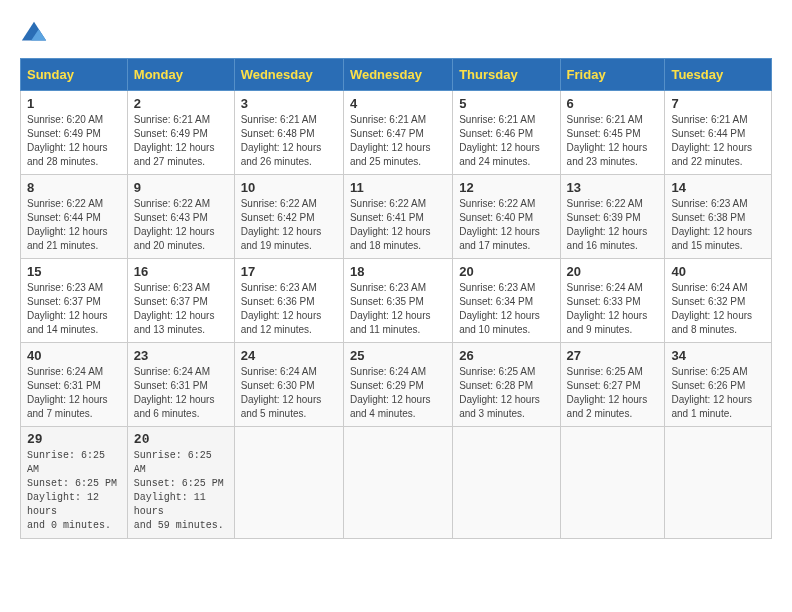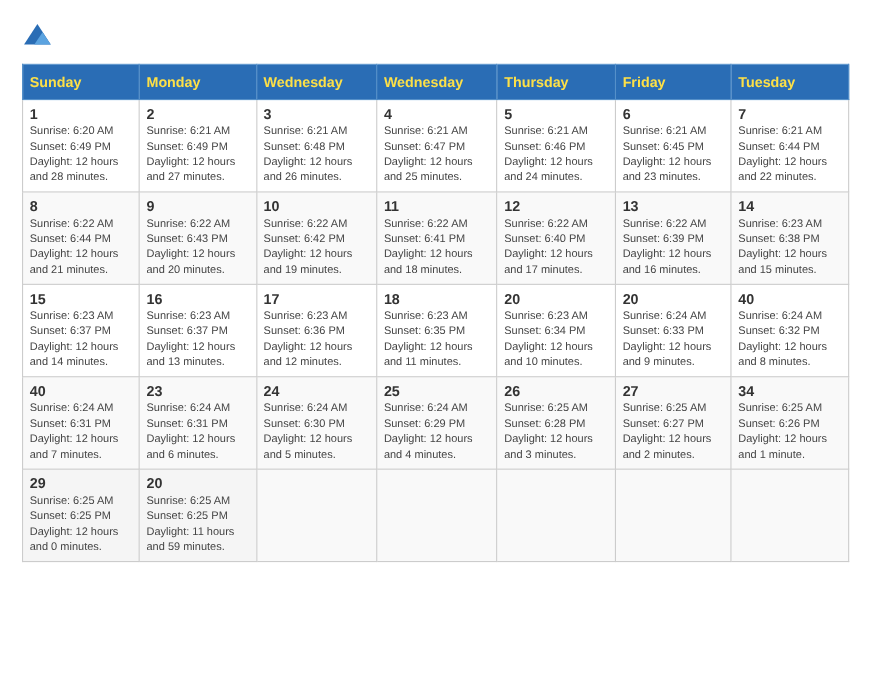--- a/index.html
+++ b/index.html
@@ -85,21 +85,21 @@
     }
     .day-info {
       font-size: 10px;
       color: #444;
       line-height: 1.4;
     }
     .empty-cell {
       background: #f9f9f9 !important;
     }
     .row-even td { background: #f9f9f9; }
-    .row-last td { background: #eeeeee; }
+    .row-last td { background: #eeeeee; font-family: Liberation Mono, monospace; }
   </style>
 </head>
 <body>
 
 <div class="header">
   <div class="logo">
     <svg class="logo-icon" viewBox="0 0 30 30" xmlns="http://www.w3.org/2000/svg">
       <polygon points="15,2 28,22 2,22" fill="#2a6db5"></polygon>
       <polygon points="20,10 28,22 12,22" fill="#5ba3e0"></polygon>
     </svg>

